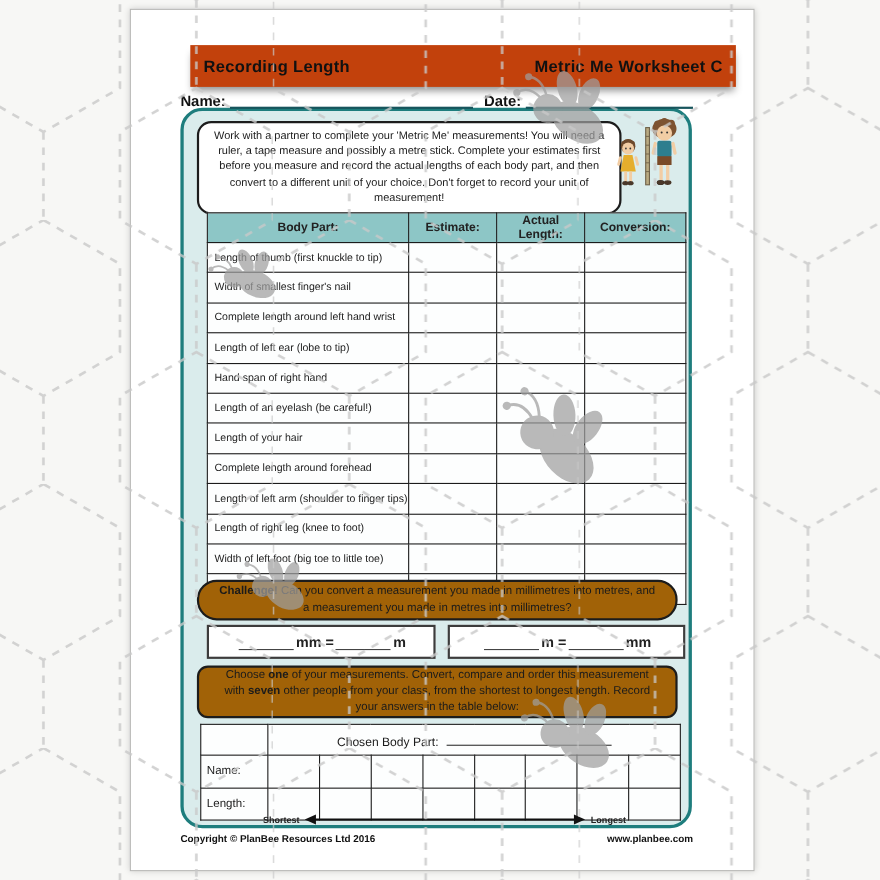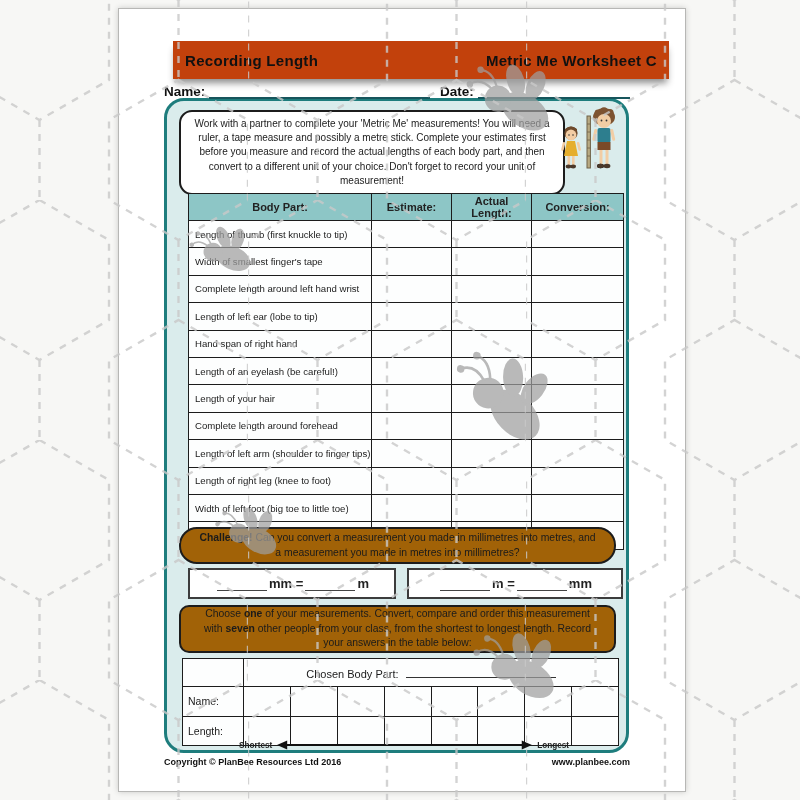--- a/index.html
+++ b/index.html
@@ -161,21 +161,21 @@
             </tr>
           </thead>
         <tbody>
             <tr>
               <td>Length of thumb (first knuckle to tip)</td>
               <td></td>
               <td></td>
               <td></td>
             </tr>
             <tr>
-              <td>Width of smallest finger's tape</td>
+              <td>Width of smallest finger's nail</td>
               <td></td>
               <td></td>
               <td></td>
             </tr>
             <tr>
               <td>Complete length around left hand wrist</td>
               <td></td>
               <td></td>
               <td></td>
             </tr>

